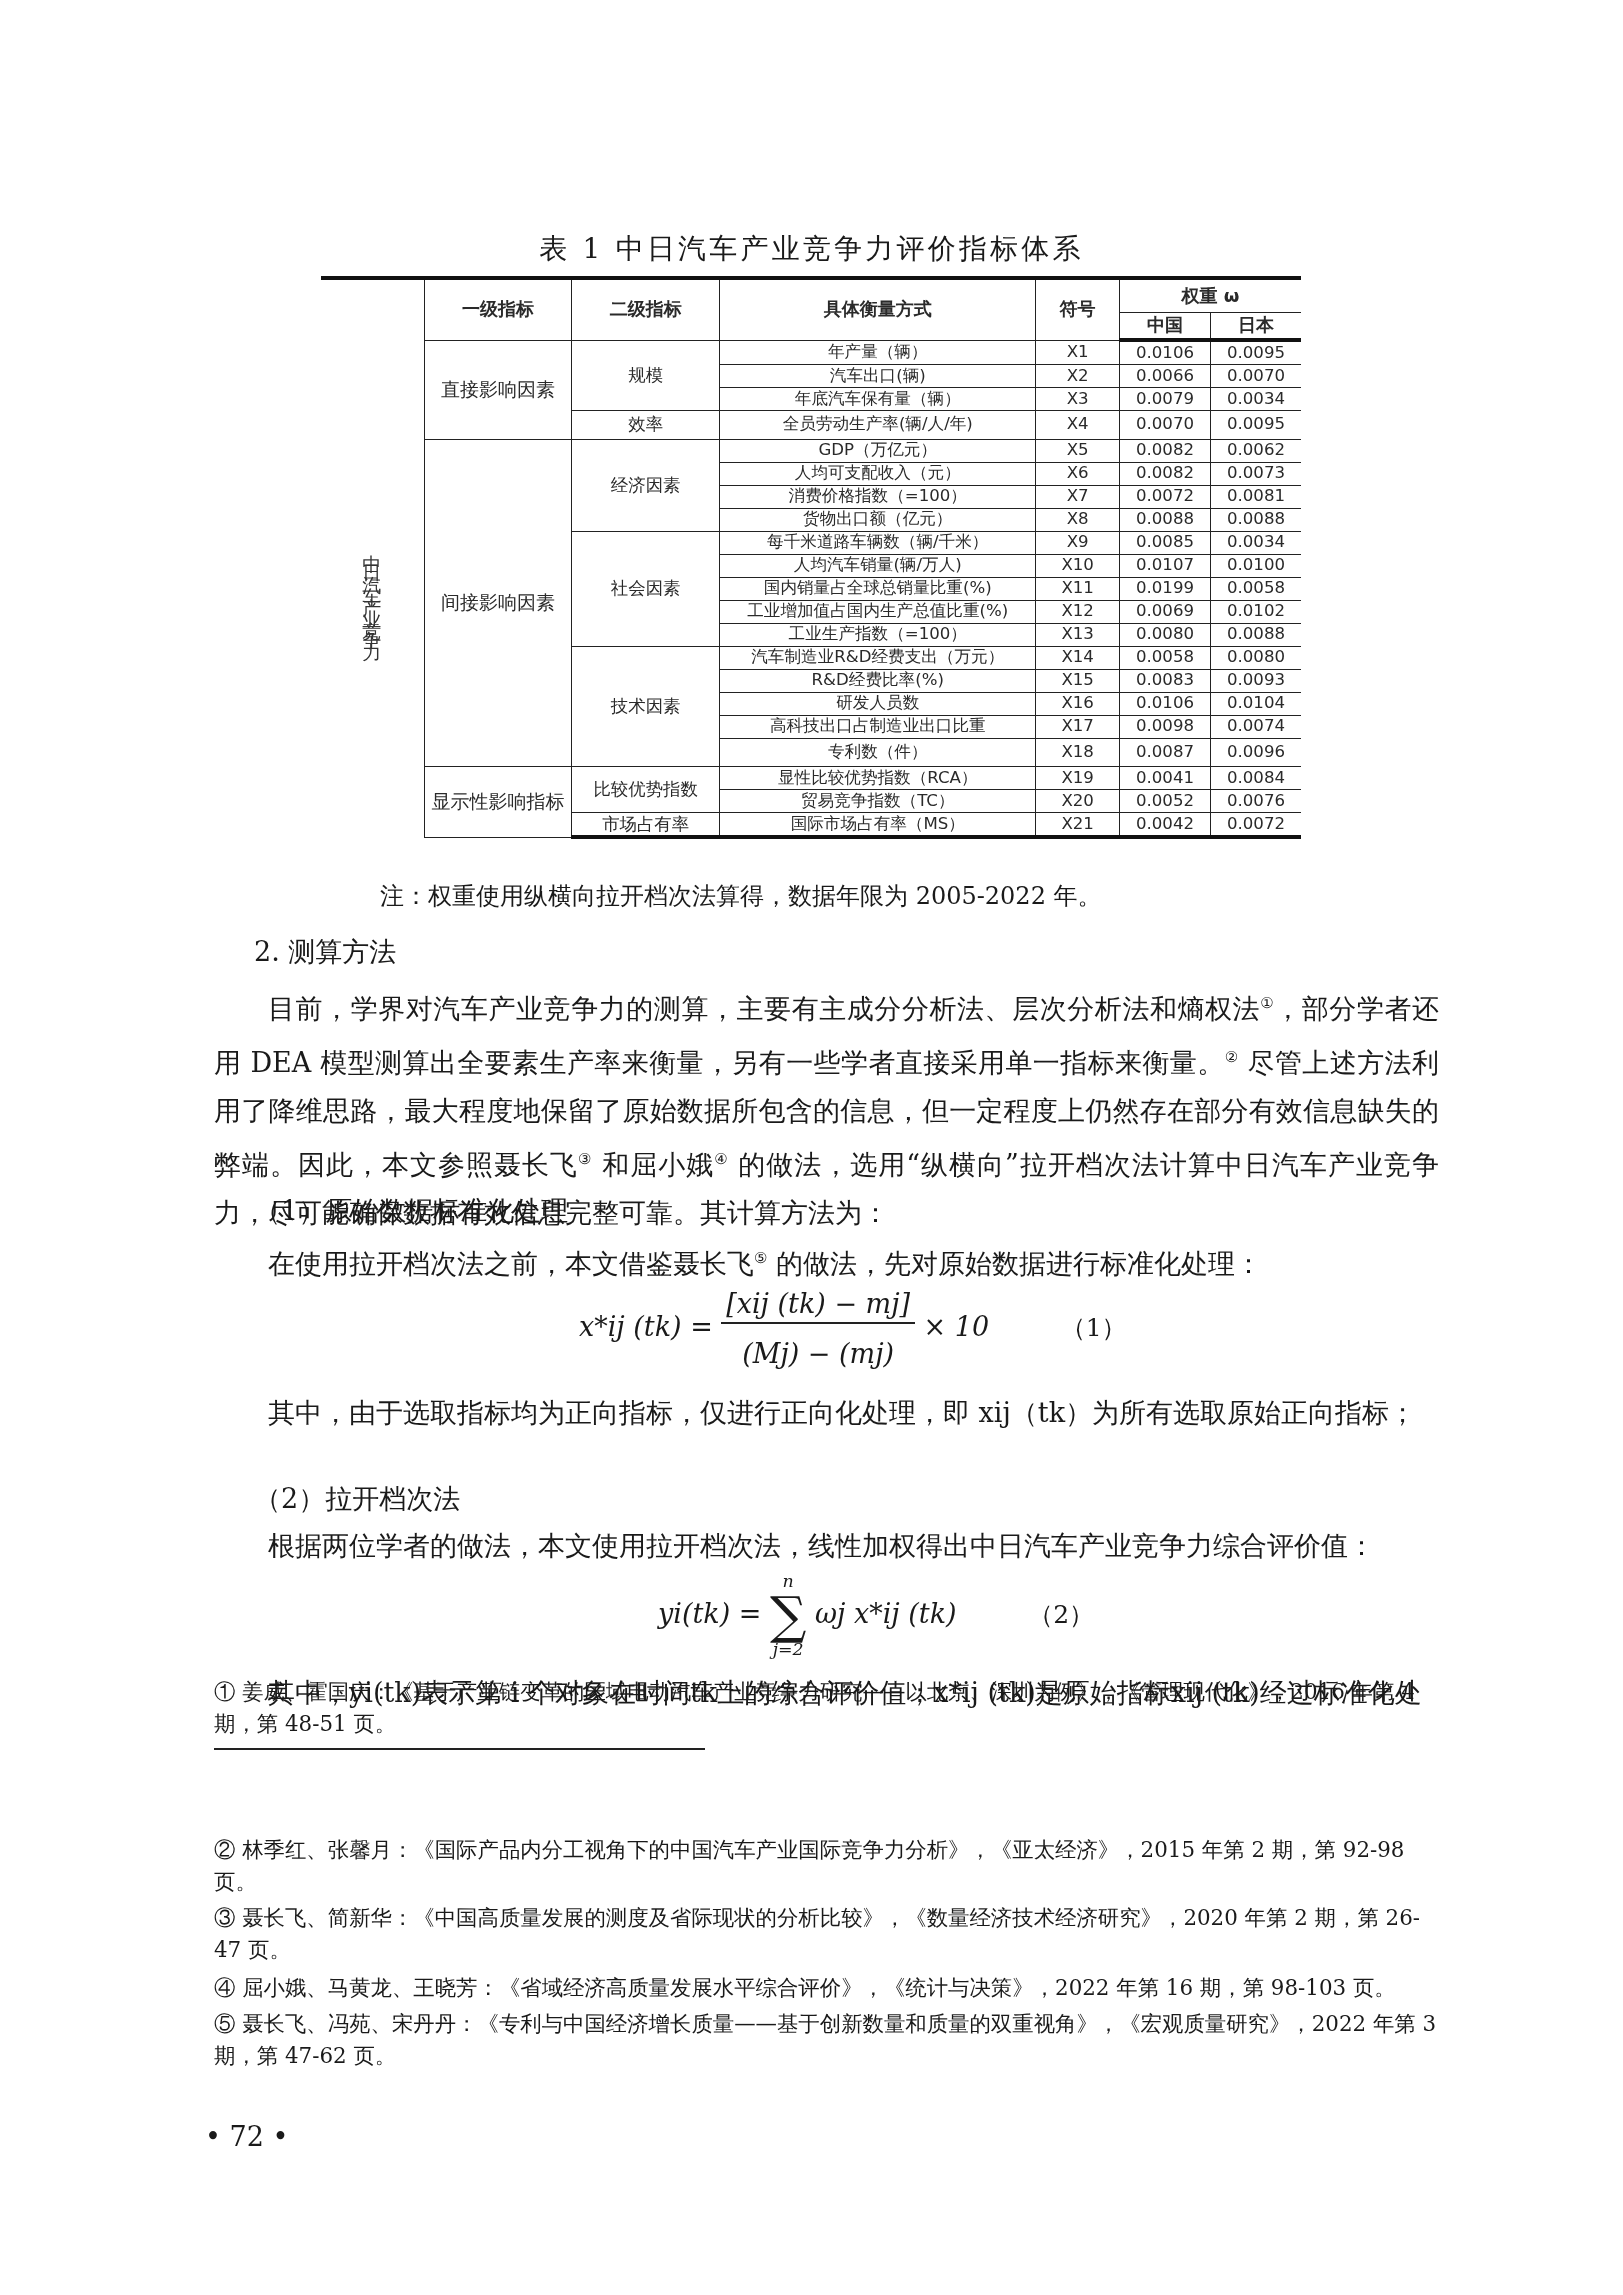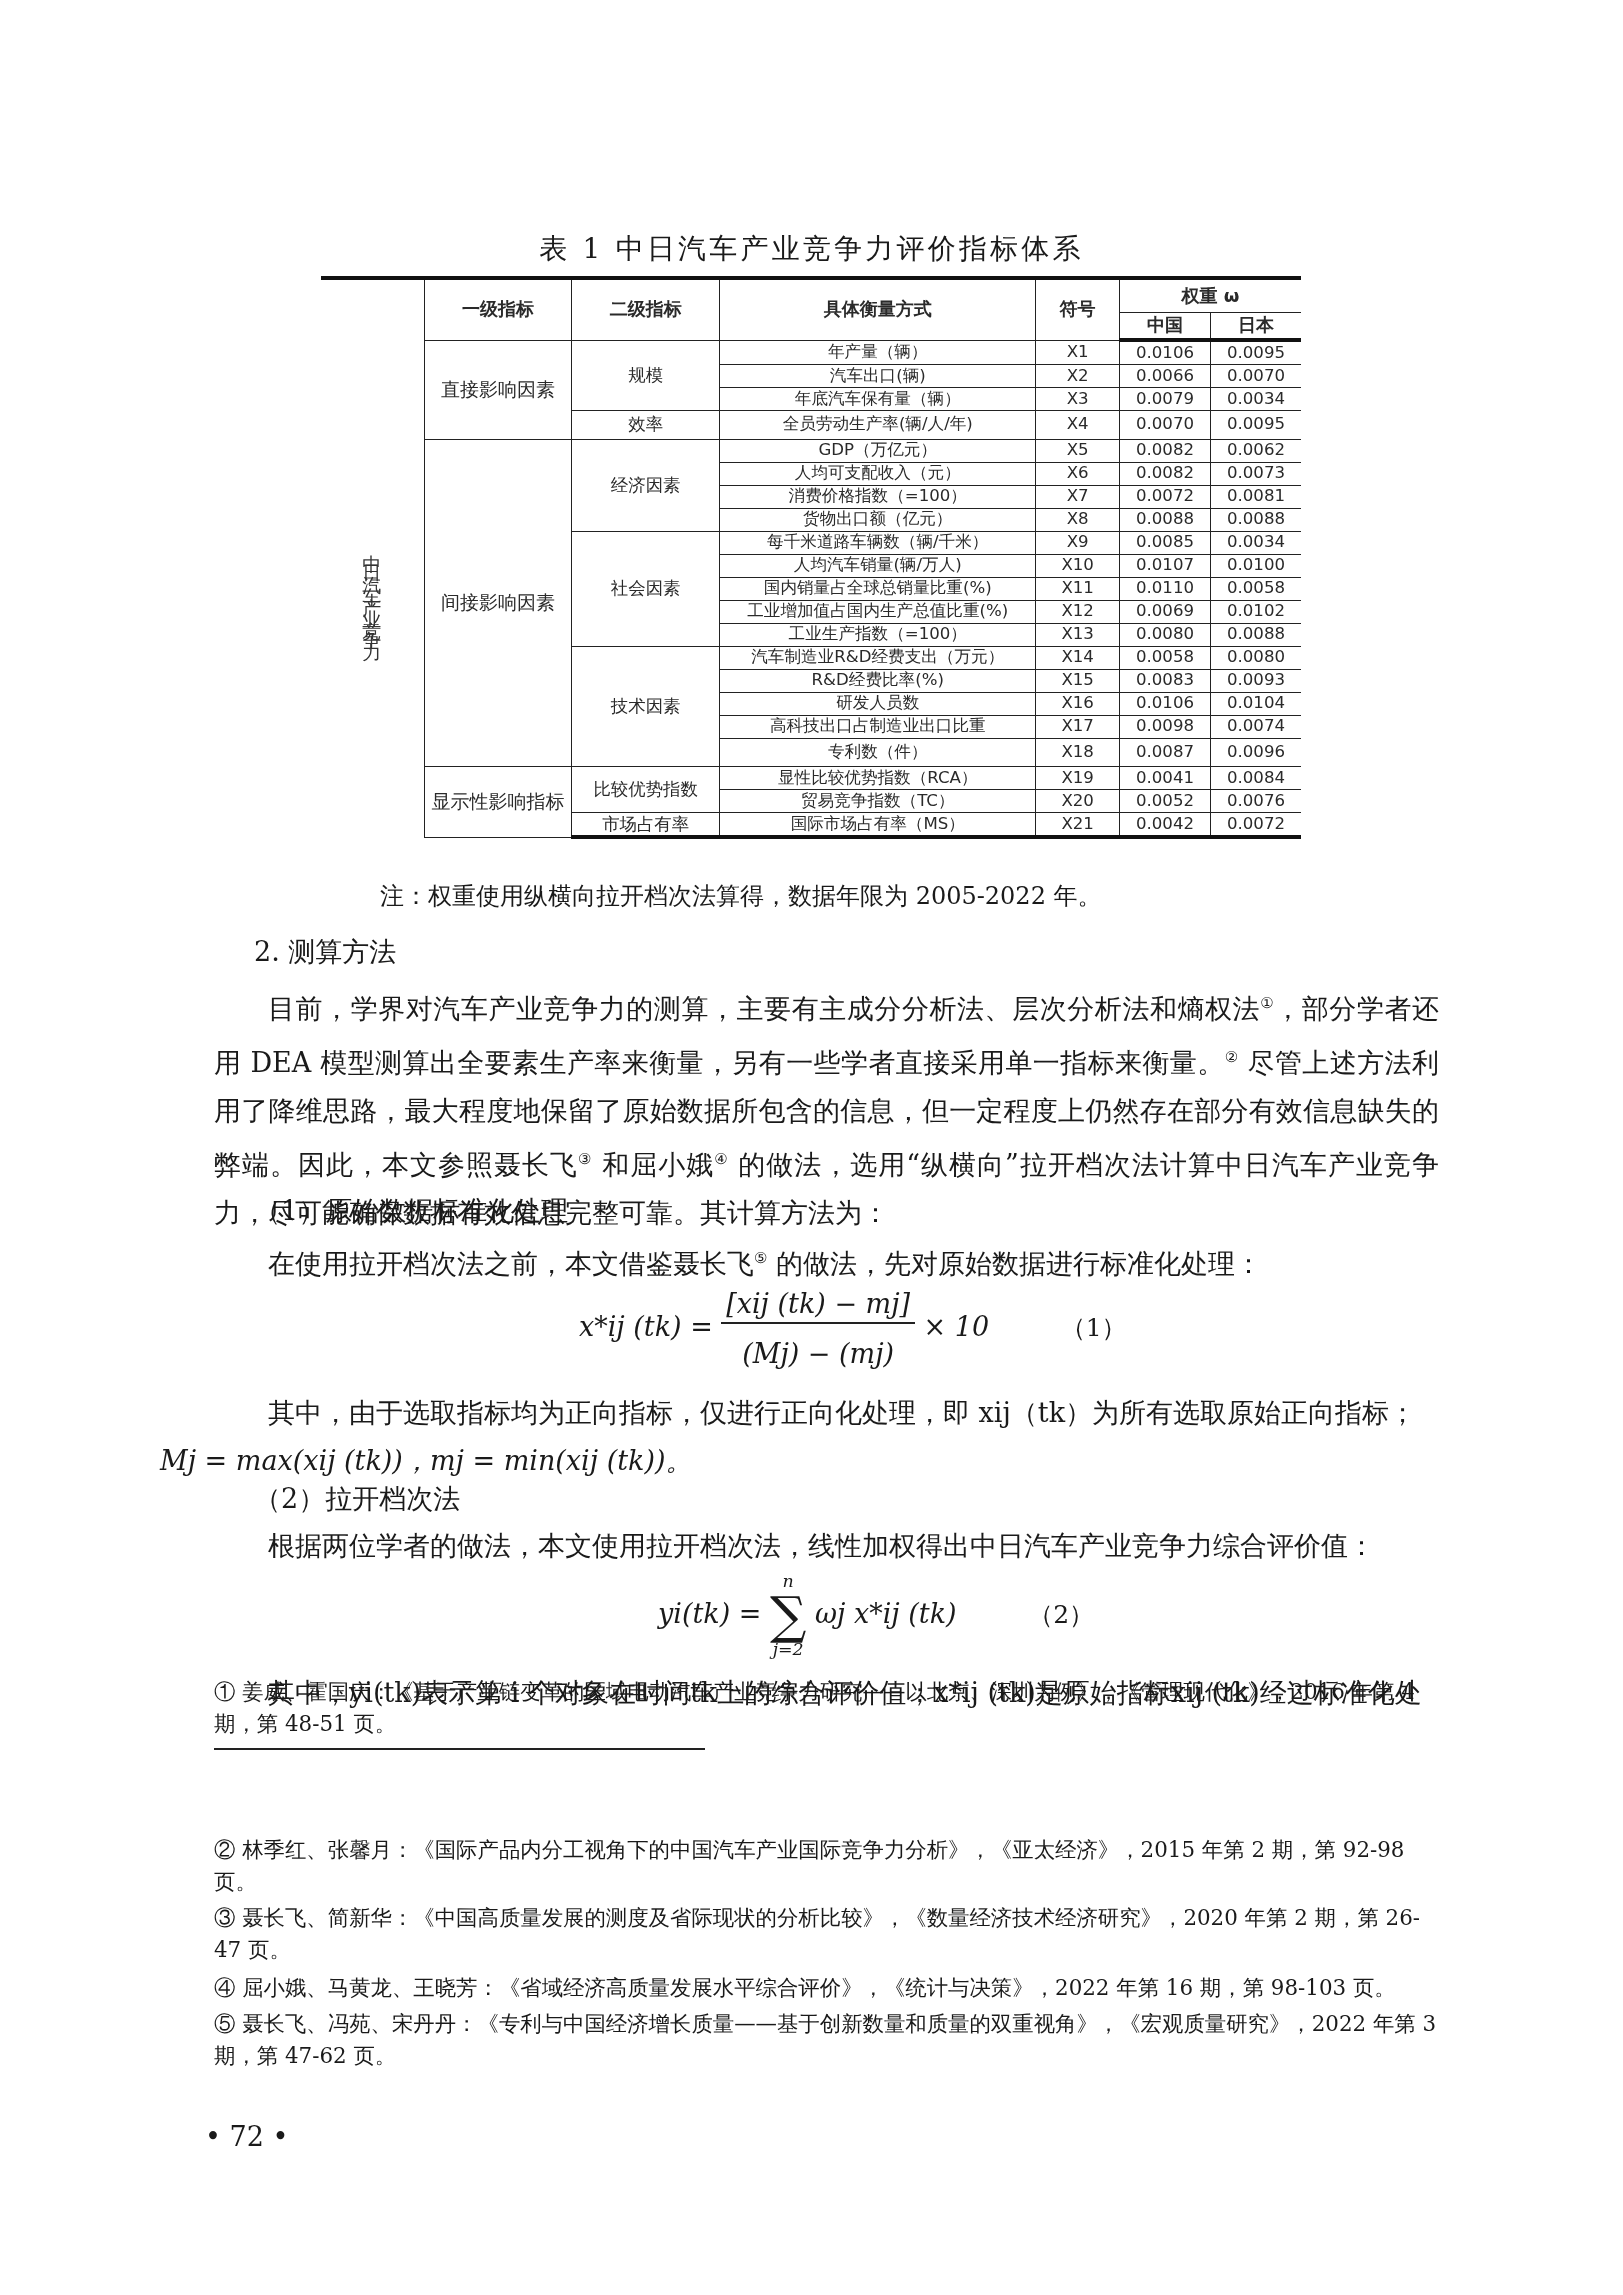--- a/index.html
+++ b/index.html
@@ -127,21 +127,21 @@
       </tr>
       <tr>
         <td class="meas">人均汽车销量(辆/万人)</td>
         <td class="sym">X10</td>
         <td class="w">0.0107</td>
         <td class="w">0.0100</td>
       </tr>
       <tr>
         <td class="meas">国内销量占全球总销量比重(%)</td>
         <td class="sym">X11</td>
-        <td class="w">0.0110</td>
+        <td class="w">0.0199</td>
         <td class="w">0.0058</td>
       </tr>
       <tr>
         <td class="meas">工业增加值占国内生产总值比重(%)</td>
         <td class="sym">X12</td>
         <td class="w">0.0069</td>
         <td class="w">0.0102</td>
       </tr>
       <tr>
         <td class="meas">工业生产指数（=100）</td>
@@ -223,21 +223,20 @@
   <span class="frac math">
     <span class="num">[xij (tk) − mj]</span>
     <span class="den">(Mj) − (mj)</span>
   </span>
   <span class="math">× 10</span>
   <span class="eqnum" style="margin-left:63px;">（1）</span>
 </div>
 
 <div class="abs p indent" style="top:1389px;">
   <span>其中，由于选取指标均为正向指标，仅进行正向化处理，即 xij（tk）为所有选取原始正向指标；</span><br>
-  <span class="math" style="display:inline-block; text-indent:0; margin-left:-54px;">Mj = max(xij (tk))，mj = min(xij (tk))。</span>
 </div>
 
 <div class="abs h" style="top:1481px;">（2）拉开档次法</div>
 
 <div class="abs p indent" style="top:1522px;">根据两位学者的做法，本文使用拉开档次法，线性加权得出中日汽车产业竞争力综合评价值：</div>
 
 <div class="abs eq" style="left:658px; top:1573px;">
   <span class="math">yi(tk) =</span>
   <span class="sum math">
     <span class="lim">n</span>

